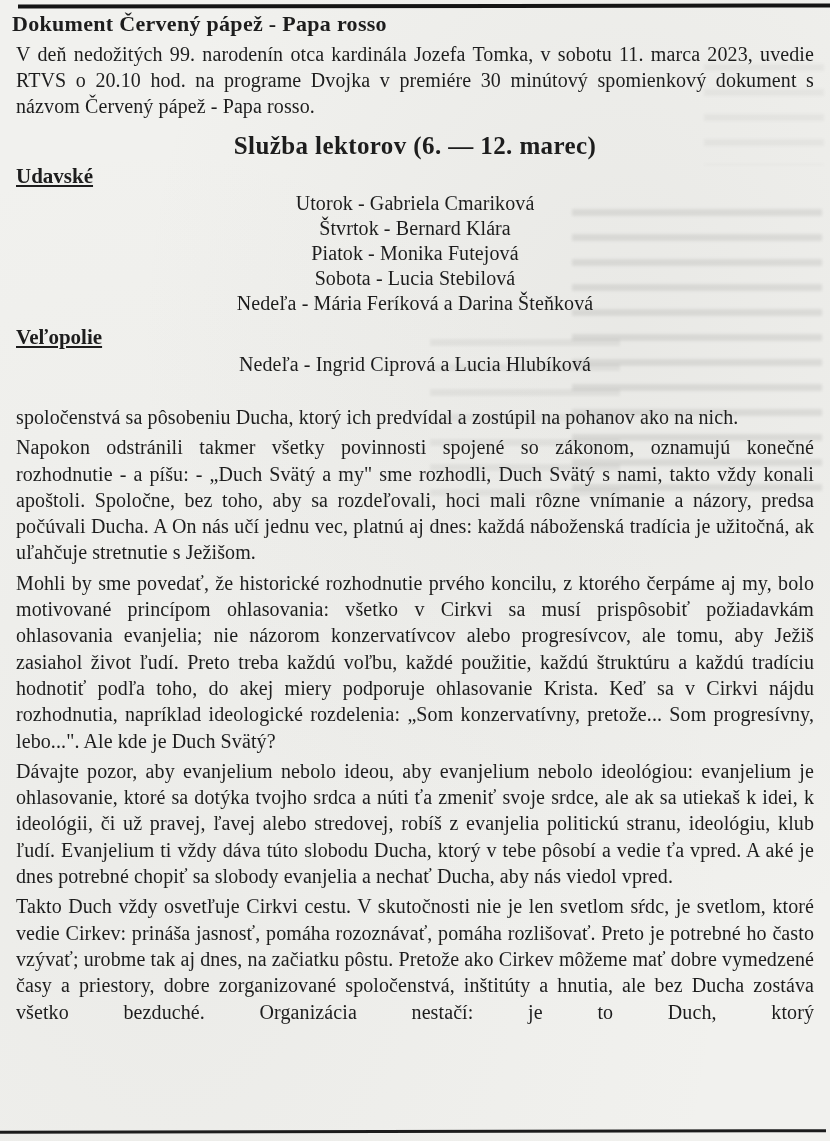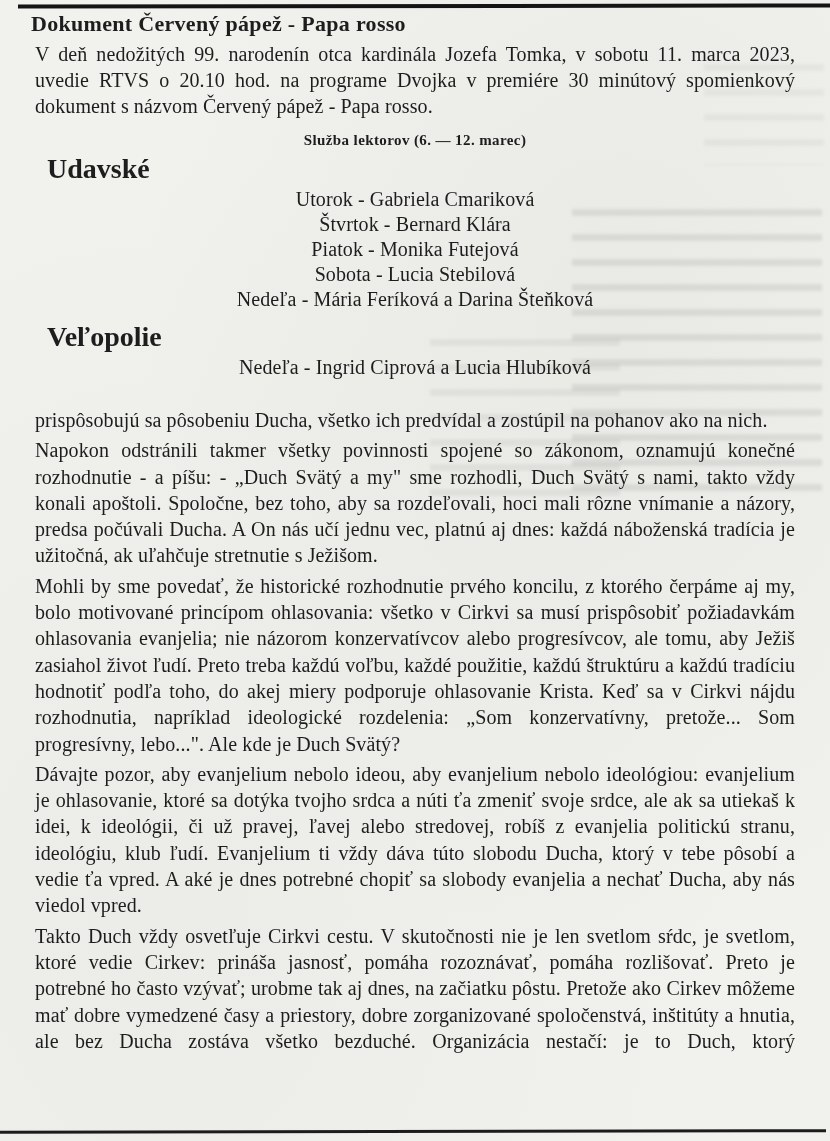--- a/index.html
+++ b/index.html
@@ -10,21 +10,21 @@
     background:
       radial-gradient(ellipse at 75% 30%, rgba(160,160,155,.10), transparent 55%),
       radial-gradient(ellipse at 20% 80%, rgba(170,170,165,.08), transparent 60%),
       #f1f1ee;
     font-family: "Liberation Serif", "DejaVu Serif", serif;
     color: #1d1d1d;
   }
 
   .page {
     position: absolute; inset: 0;
-    padding: 0 31px;
+    padding: 0 12px;
     box-sizing: border-box;
   }
 
   .top-rule {
     position: absolute; top: 4px; left: 18px; right: 0;
     height: 4px; background: #141414;
     transform: rotate(-0.08deg);
   }
   .bottom-rule {
     position: absolute; bottom: 8px; left: 0; right: 4px;
@@ -43,26 +43,26 @@
     font-size: 20px;
     line-height: 26.5px;
     text-align: justify;
     letter-spacing: 0.1px;
   }
   .intro .para { line-height: 26px; }
 
   .lectors-heading {
     margin: 13px 0 2px 0;
     text-align: center;
-    font-size: 15px; font-weight: bold;
+    font-size: 25px; font-weight: bold;
     letter-spacing: 0.4px;
   }
   .group-title {
-    margin: 4px 0 0 16px;
-    font-size: 28px; font-weight: bold;
+    margin: 4px 0 0 4px;
+    font-size: 21px; font-weight: bold; text-decoration: underline;
   }
   .lector-list {
     list-style: none;
     margin: 2px 0 0 0; padding: 0; text-align: center;
   }
   .lector-list li {
     font-size: 20px;
     line-height: 25px;
     letter-spacing: 0.1px;
   }
@@ -119,21 +119,21 @@
   </div>
 
   <div class="lector-group group-veloplie">
     <h3 class="group-title">Veľopolie</h3>
     <ul class="lector-list">
       <li>Nedeľa - Ingrid Ciprová a Lucia Hlubíková</li>
     </ul>
   </div>
 
   <div class="body-text">
-    <p class="para">prispôsobujú sa pôsobeniu Ducha, všetko ich predvídal a zostúpil na pohanov ako na nich.</p>
+    <p class="para">spoločenstvá sa pôsobeniu Ducha, ktorý ich predvídal a zostúpil na pohanov ako na nich.</p>
     <p class="para">Napokon odstránili takmer všetky povinnosti spojené so zákonom, oznamujú konečné rozhodnutie - a píšu: - „Duch Svätý a my" sme rozhodli, Duch Svätý s nami, takto vždy konali apoštoli. Spoločne, bez toho, aby sa rozdeľovali, hoci mali rôzne vnímanie a názory, predsa počúvali Ducha. A On nás učí jednu vec, platnú aj dnes: každá náboženská tradícia je užitočná, ak uľahčuje stretnutie s Ježišom.</p>
     <p class="para">Mohli by sme povedať, že historické rozhodnutie prvého koncilu, z ktorého čerpáme aj my, bolo motivované princípom ohlasovania: všetko v Cirkvi sa musí prispôsobiť požiadavkám ohlasovania evanjelia; nie názorom konzervatívcov alebo progresívcov, ale tomu, aby Ježiš zasiahol život ľudí. Preto treba každú voľbu, každé použitie, každú štruktúru a každú tradíciu hodnotiť podľa toho, do akej miery podporuje ohlasovanie Krista. Keď sa v Cirkvi nájdu rozhodnutia, napríklad ideologické rozdelenia: „Som konzervatívny, pretože... Som progresívny, lebo...". Ale kde je Duch Svätý?</p>
     <p class="para">Dávajte pozor, aby evanjelium nebolo ideou, aby evanjelium nebolo ideológiou: evanjelium je ohlasovanie, ktoré sa dotýka tvojho srdca a núti ťa zmeniť svoje srdce, ale ak sa utiekaš k idei, k ideológii, či už pravej, ľavej alebo stredovej, robíš z evanjelia politickú stranu, ideológiu, klub ľudí. Evanjelium ti vždy dáva túto slobodu Ducha, ktorý v tebe pôsobí a vedie ťa vpred. A aké je dnes potrebné chopiť sa slobody evanjelia a nechať Ducha, aby nás viedol vpred.</p>
     <p class="para force-justify">Takto Duch vždy osvetľuje Cirkvi cestu. V skutočnosti nie je len svetlom sŕdc, je svetlom, ktoré vedie Cirkev: prináša jasnosť, pomáha rozoznávať, pomáha rozlišovať. Preto je potrebné ho často vzývať; urobme tak aj dnes, na začiatku pôstu. Pretože ako Cirkev môžeme mať dobre vymedzené časy a priestory, dobre zorganizované spoločenstvá, inštitúty a hnutia, ale bez Ducha zostáva všetko bezduché. Organizácia nestačí: je to Duch, ktorý</p>
   </div>
 
 </div>
 
 <div class="bottom-rule"></div>
 

